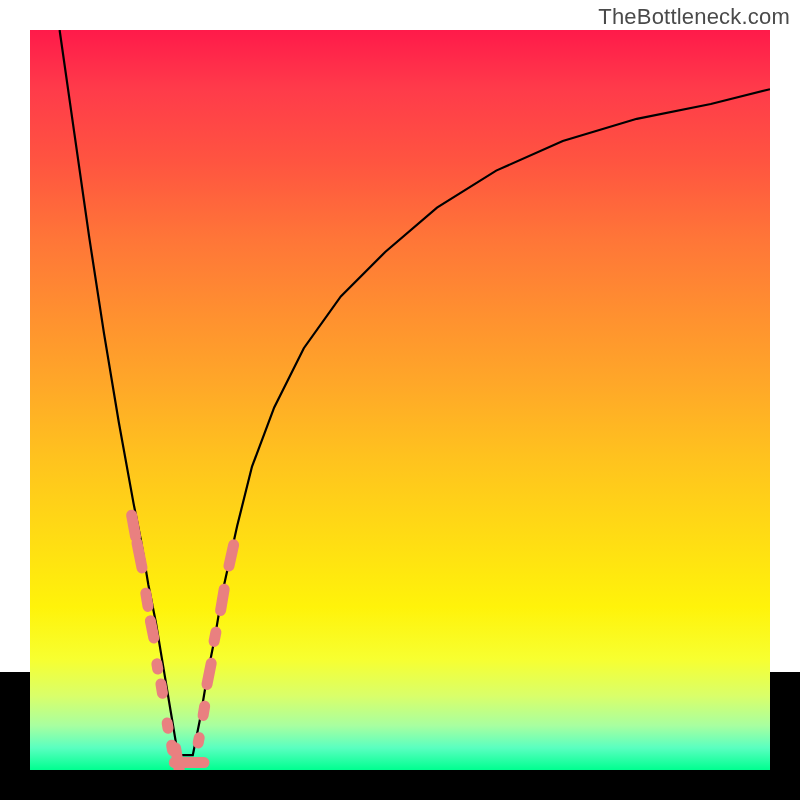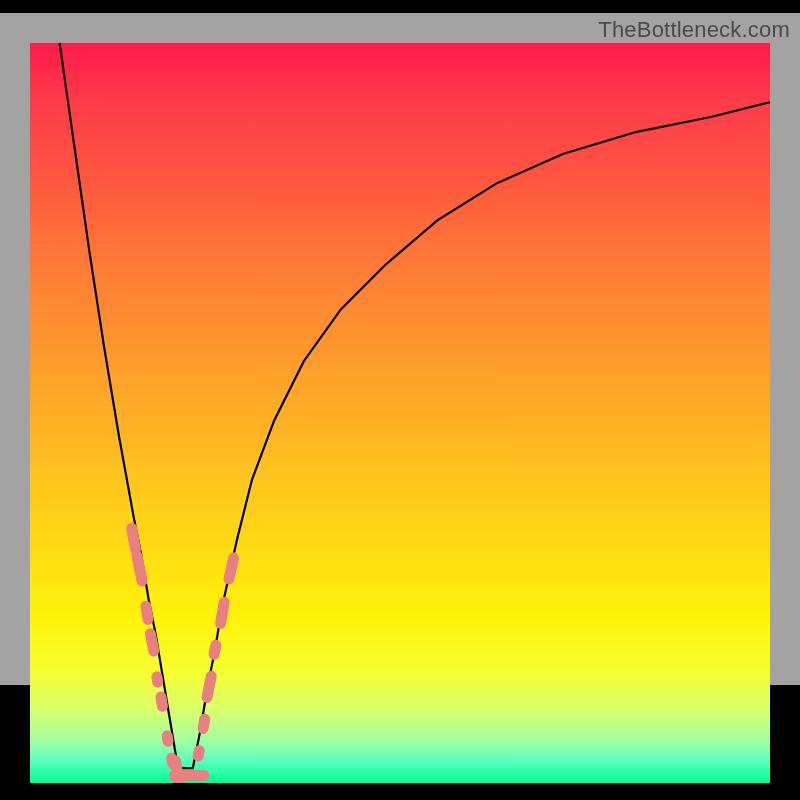--- a/index.html
+++ b/index.html
@@ -6,25 +6,25 @@
     margin: 0;
     padding: 0;
     width: 800px;
     height: 800px;
     overflow: hidden;
     background: #000;
     font-family: Arial, Helvetica, sans-serif;
   }
   .frame {
     position: absolute;
-    top: 13px;
+    top: 0;
     left: 0;
     width: 800px;
     height: 672px;
-    background: #a3a3a3;
+    background: #ffffff;
   }
   .plot-area {
     position: absolute;
     top: 30px;
     left: 30px;
     width: 740px;
     height: 740px;
     overflow: hidden;
   }
   .gradient-bg {

